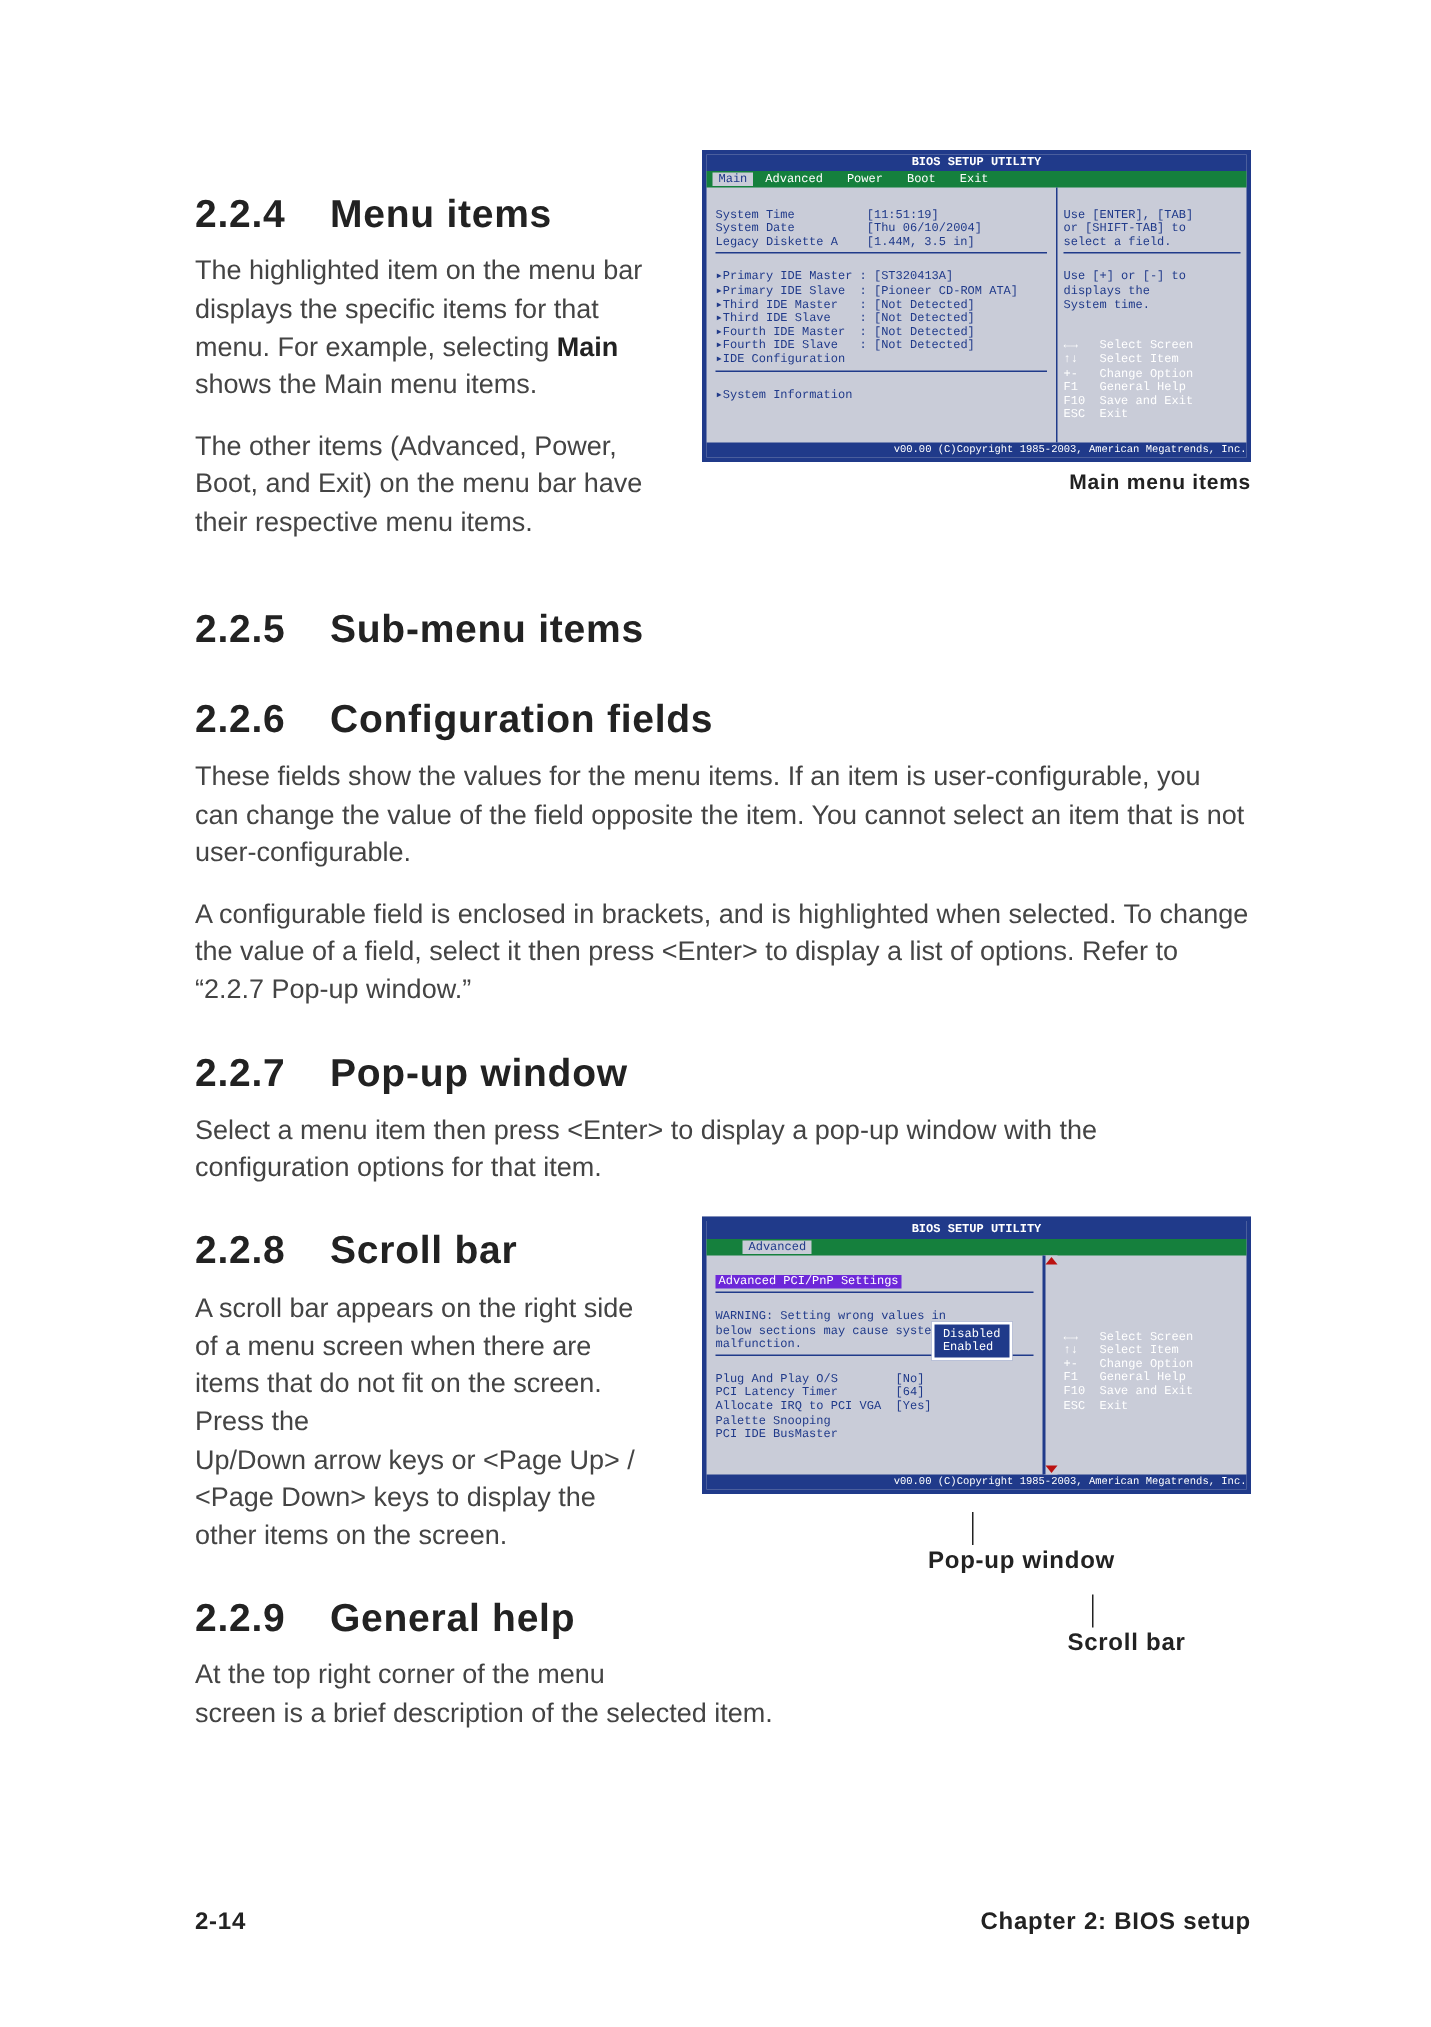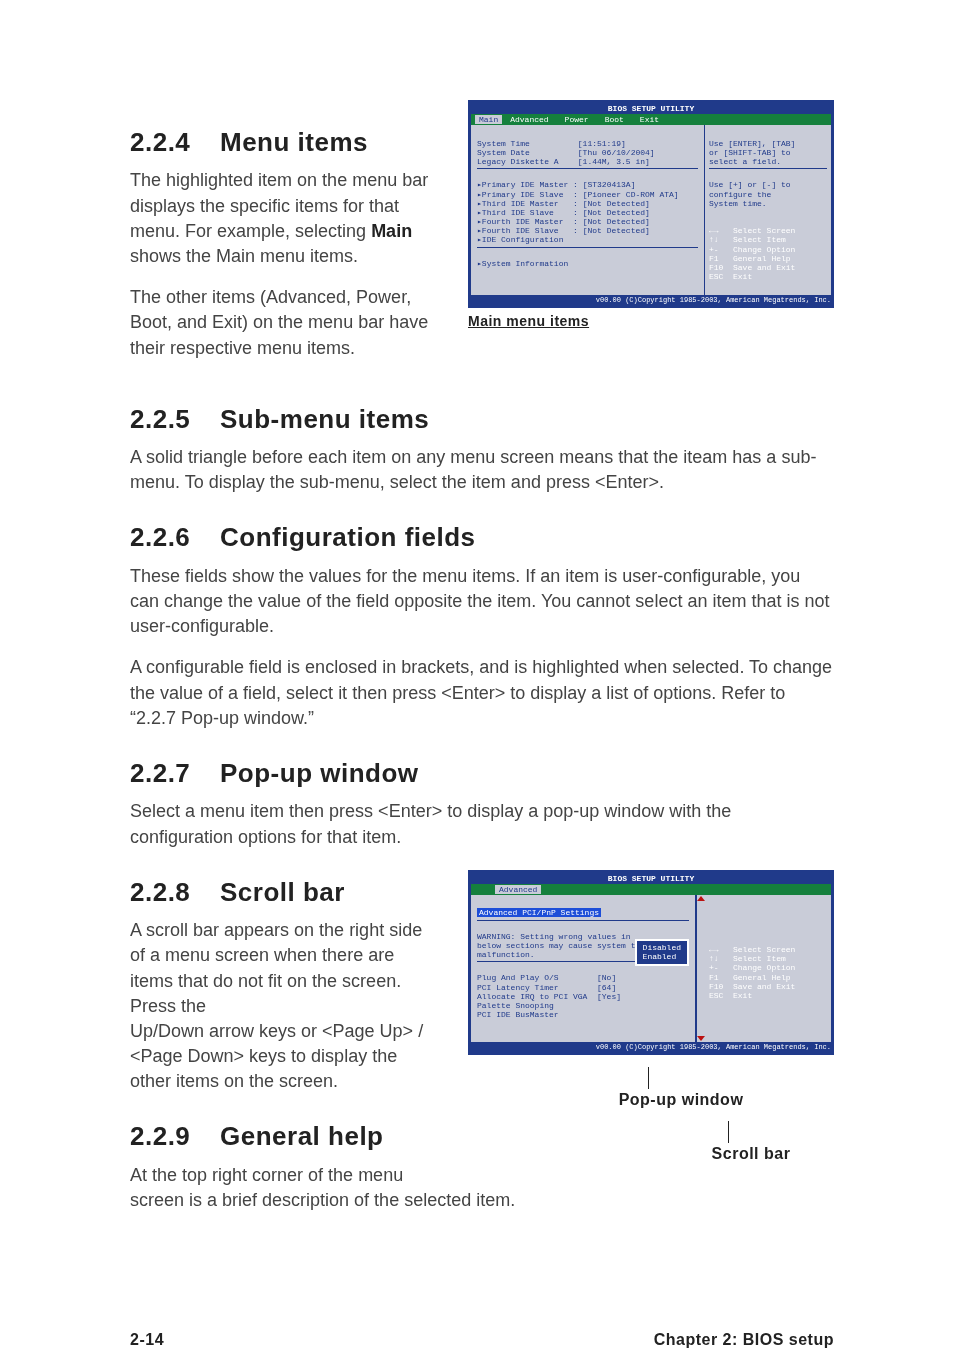--- a/index.html
+++ b/index.html
@@ -92,21 +92,21 @@
     background: #203a8a;
     color: #fff;
     text-align: right;
     font-size: 7px;
     padding: 1px 0;
   }
   .bios2 { width: 360px; }
   .bios2 .left { position: relative; }
   .popup {
     position: absolute;
-    right: 6px;
+    right: 20px;
     top: 44px;
     background: #203a8a;
     color: #fff;
     border: 2px solid #fff;
     padding: 2px 6px;
     white-space: pre;
   }
   .scrollbar-col {
     width: 8px;
     background:#c9ccd8;
@@ -122,23 +122,22 @@
     border-right:4px solid transparent;
     position:absolute;
   }
   .scrollbar-col::before { border-bottom:5px solid #b11; top:1px; }
   .scrollbar-col::after  { border-top:5px solid #b11; bottom:1px; }
   .cap {
     font-family: Verdana, Arial, sans-serif;
     font-weight: bold;
     color:#222;
     font-size: 14px;
-    text-align: left;
+    text-align: right;
     letter-spacing: .5px;
-    text-decoration: underline;
   }
   .callout {
     font-family: Verdana, Arial, sans-serif;
     font-weight:bold;
     color:#222;
     font-size:16px;
     text-align:center;
     letter-spacing:.5px;
   }
   .callout-line {
@@ -181,21 +180,21 @@
 <span class="tri">Fourth IDE Slave   : [Not Detected]</span>
 <span class="tri">IDE Configuration</span>
 <hr>
 <span class="tri">System Information</span>
         </div>
         <div class="right">
           <div>Use [ENTER], [TAB]
 or [SHIFT-TAB] to
 select a field.</div><hr>
           <div>Use [+] or [-] to
-configure the
+displays the
 System time.</div><br>
           <div class="nav">←→   Select Screen
 ↑↓   Select Item
 +-   Change Option
 F1   General Help
 F10  Save and Exit
 ESC  Exit</div>
         </div>
       </div>
       <div class="copyright">v00.00 (C)Copyright 1985-2003, American Megatrends, Inc.</div>
@@ -203,38 +202,37 @@
     <div class="cap" style="margin-top:4px;">Main menu items</div>
   </div>
 
   <h2><span class="num">2.2.4</span><span>Menu items</span></h2>
   <p><span>The highlighted item on the menu bar  displays the specific items for that menu. For example, selecting </span><b class="embold">Main</b><span> shows the Main menu items.</span></p>
   <p>The other items (Advanced, Power, Boot, and Exit) on the menu bar have their respective menu items.</p>
 
   <div class="clr"></div>
 
   <h2><span class="num">2.2.5</span><span>Sub-menu items</span></h2>
-  <p>A solid triangle before each item on any menu screen means that the iteam has a sub-menu. To display the sub-menu, select the item and press &lt;Enter&gt;.</p>
 
   <h2><span class="num">2.2.6</span><span>Configuration fields</span></h2>
   <p>These fields show the values for the menu items. If an item is user-configurable, you can change the value of the field opposite the item. You cannot select an item that is not user-configurable.</p>
   <p>A configurable field is enclosed in brackets, and is highlighted when selected. To change the value of a field, select it then press &lt;Enter&gt; to display a list of options. Refer to “2.2.7 Pop-up window.”</p>
 
   <h2><span class="num">2.2.7</span><span>Pop-up window</span></h2>
   <p>Select a menu item then press &lt;Enter&gt; to display a pop-up window with the configuration options for that item.</p>
 
   <div class="wrap-right" style="margin-top:4px;">
     <div class="bios bios2">
       <div class="titlebar">BIOS SETUP UTILITY</div>
       <div class="tabs">
         <span style="padding:0 10px"></span><span class="active">Advanced</span>
       </div>
       <div class="body">
         <div class="left">
-<span style="background:#1d4ed8;color:#fff;padding:0 2px;">Advanced PCI/PnP Settings</span>
+<span style="background:#6d28d9;color:#fff;padding:0 2px;">Advanced PCI/PnP Settings</span>
 <hr>
 <span style="white-space:pre;">WARNING: Setting wrong values in
 below sections may cause system to
 malfunction.</span>
 <hr>
 <span>Plug And Play O/S        [No]</span>
 <span>PCI Latency Timer        [64]</span>
 <span>Allocate IRQ to PCI VGA  [Yes]</span>
 <span>Palette Snooping         </span>
 <span>PCI IDE BusMaster        </span>

